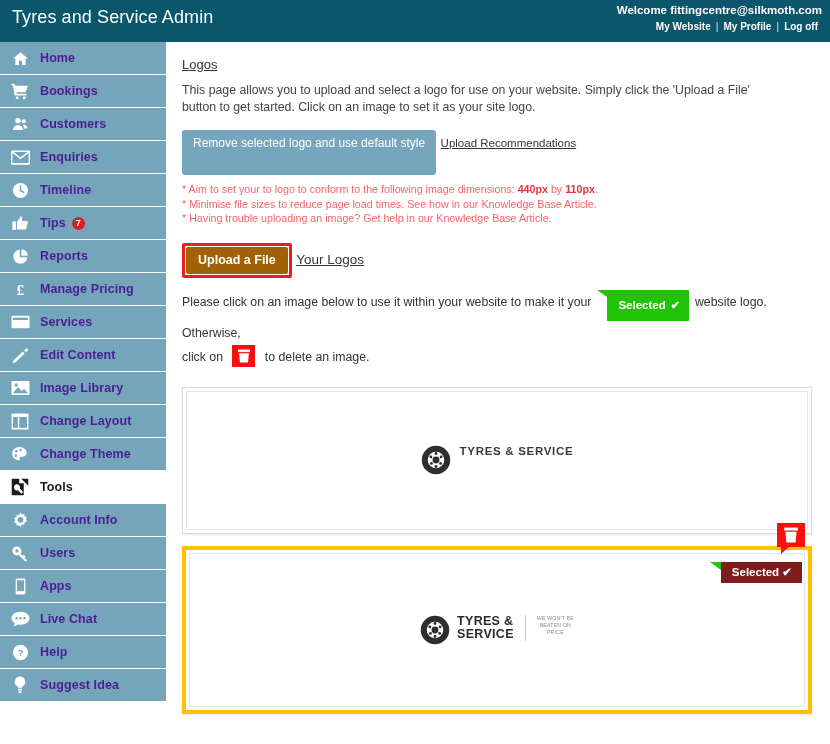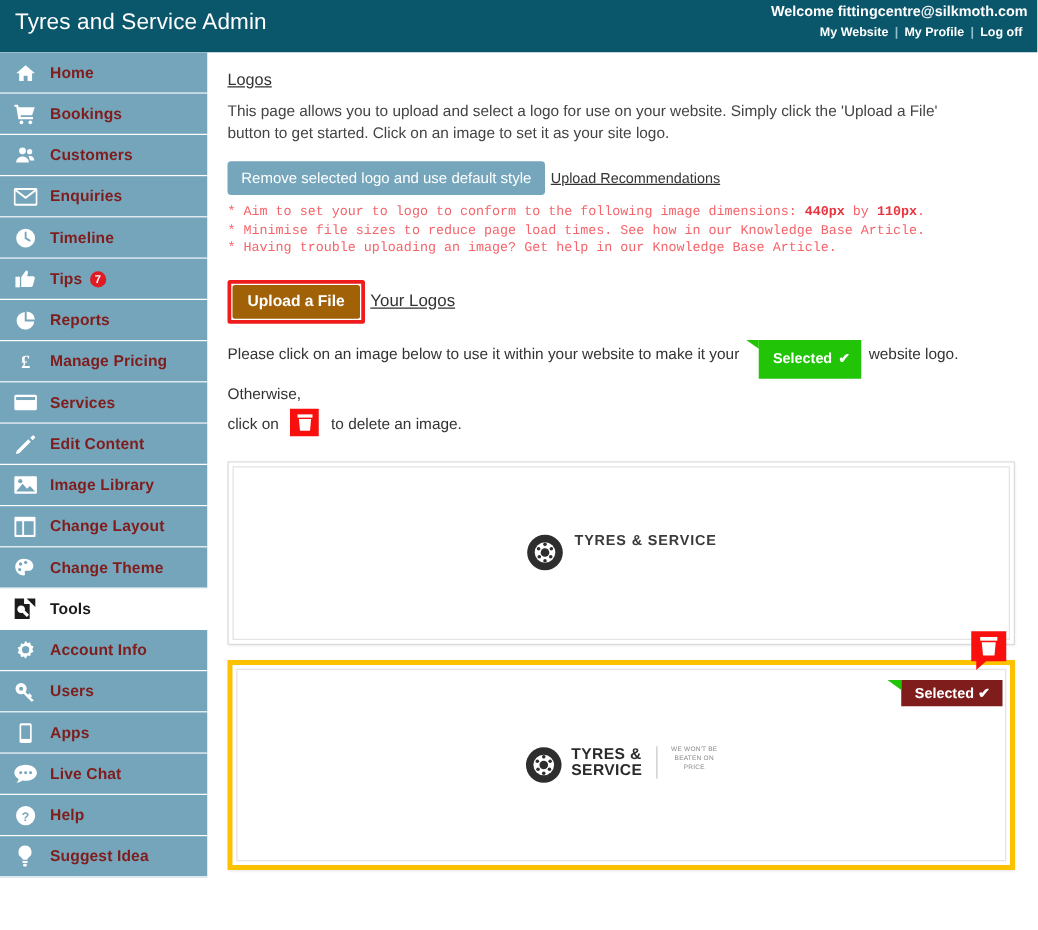--- a/index.html
+++ b/index.html
@@ -50,21 +50,21 @@
   }
   .nav-item.active { background: #ffffff; }
   .nav-ico {
     width: 40px; min-width: 40px; height: 33px;
     display: flex; align-items: center; justify-content: center;
     color: #ffffff;
   }
   .nav-item.active .nav-ico { color: #1b1b1b; }
   .nav-ico svg { display: block; }
   .nav-label {
-    color: #7f1d1d; font-size: 12.5px; font-weight: bold;
+    color: #4c1d95; font-size: 12.5px; font-weight: bold;
     letter-spacing: 0.1px;
   }
   .nav-item.active .nav-label { color: #1b1b1b; }
   .nav-badge {
     display: inline-block; margin-left: 6px;
     background: #e01b24; color: #ffffff;
     font-size: 9px; font-weight: bold;
     border-radius: 50%; width: 13px; height: 13px;
     line-height: 13px; text-align: center;
     vertical-align: 3px;
@@ -82,29 +82,29 @@
     text-decoration: underline; margin-bottom: 10px;
     display: inline-block;
   }
   .para {
     font-size: 12.3px; color: #444444; line-height: 17px;
     max-width: 600px;
   }
   .btn-teal {
     display: inline-block; margin-top: 14px;
     background: #75a6bc; color: #ffffff;
-    font-size: 12px; padding: 6px 11px 7px;
+    font-size: 12px; padding: 6px 11px 25px;
     border: none; border-radius: 3px; cursor: pointer;
     font-family: "Liberation Sans", sans-serif;
   }
   .rec-head {
     font-size: 11.5px; color: #333333;
     text-decoration: underline; display: inline-block;
   }
-  .rec-list { margin-top: 7px; font-family: Liberation Mono, monospace; }
+  .rec-list { margin-top: 7px; }
   .rec-line {
     font-size: 10.7px; color: #f4646b; line-height: 14.5px;
     white-space: nowrap;
   }
   .rec-line b { color: #e8343f; font-weight: bold; }
 
   .upload-wrap {
     display: inline-block; margin-top: 16px;
     border: 3px solid #ee1c1c; padding: 1px; border-radius: 2px;
   }

